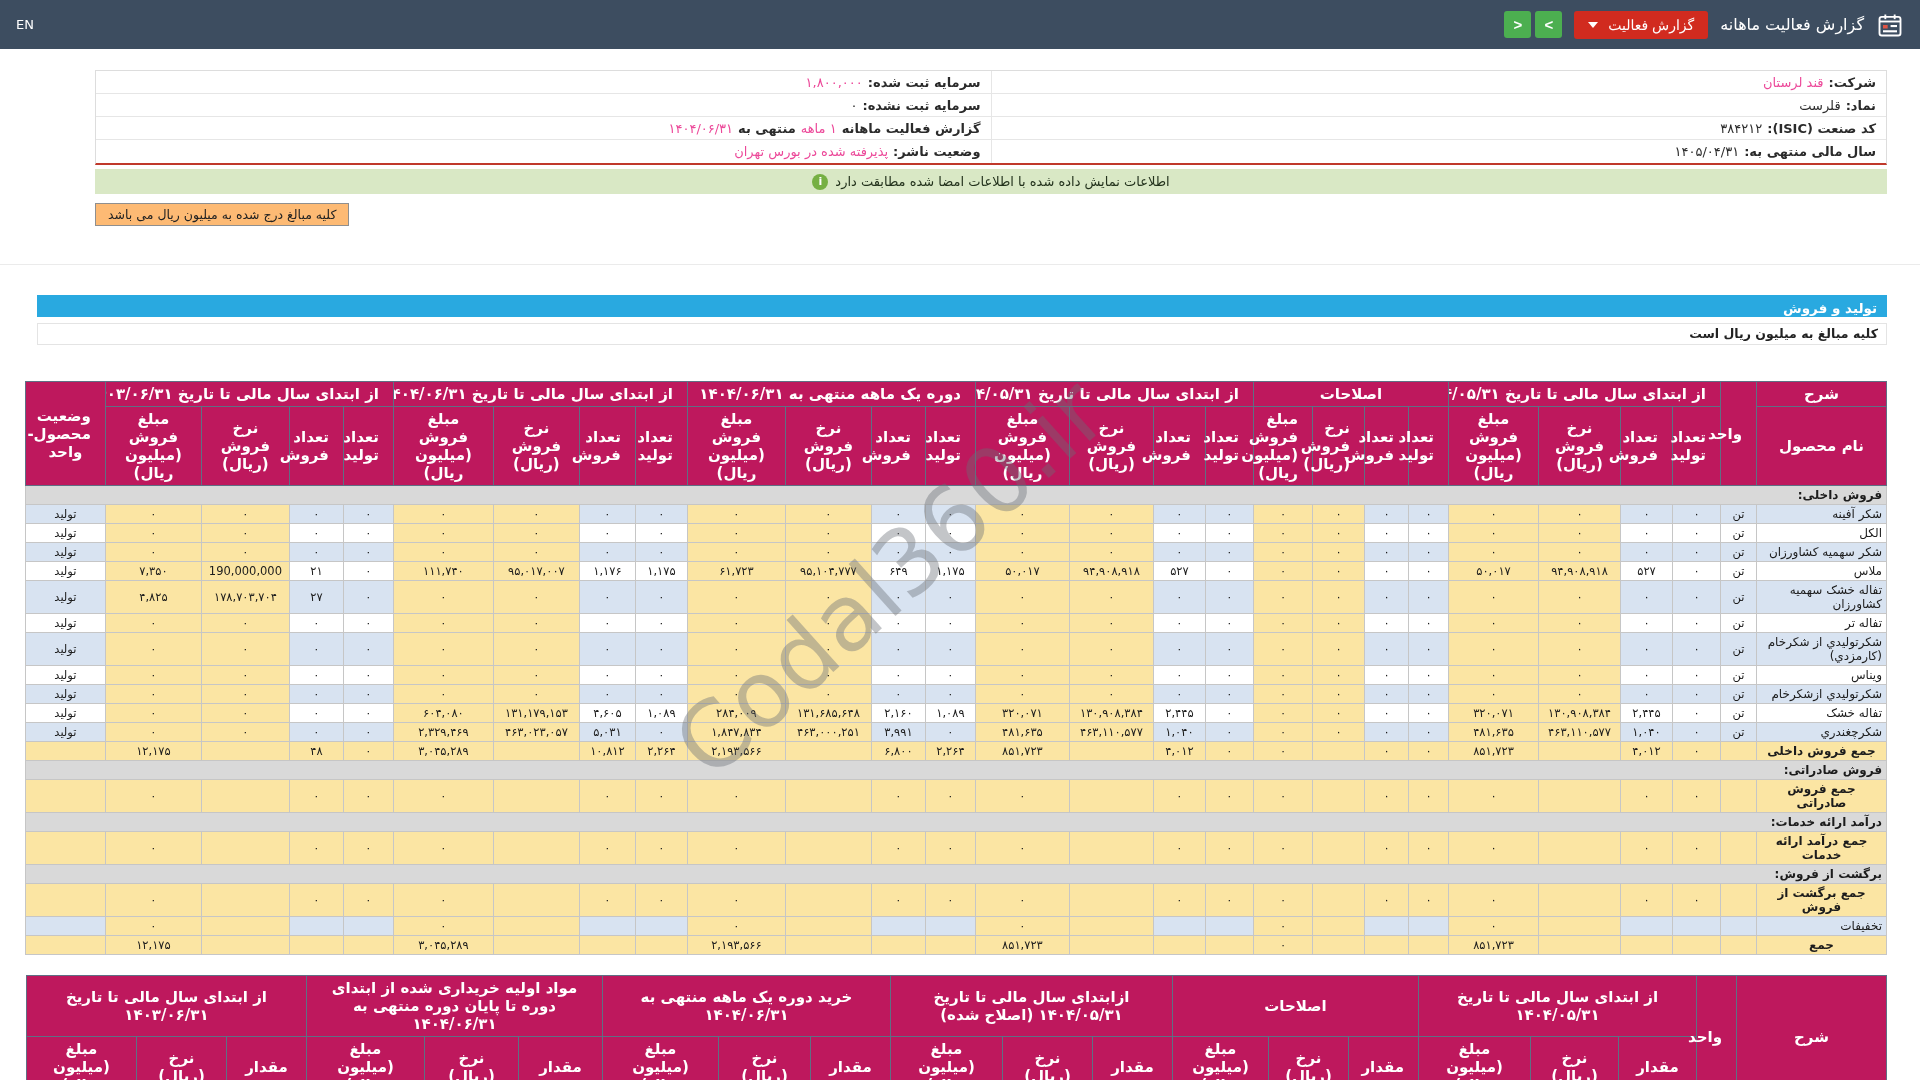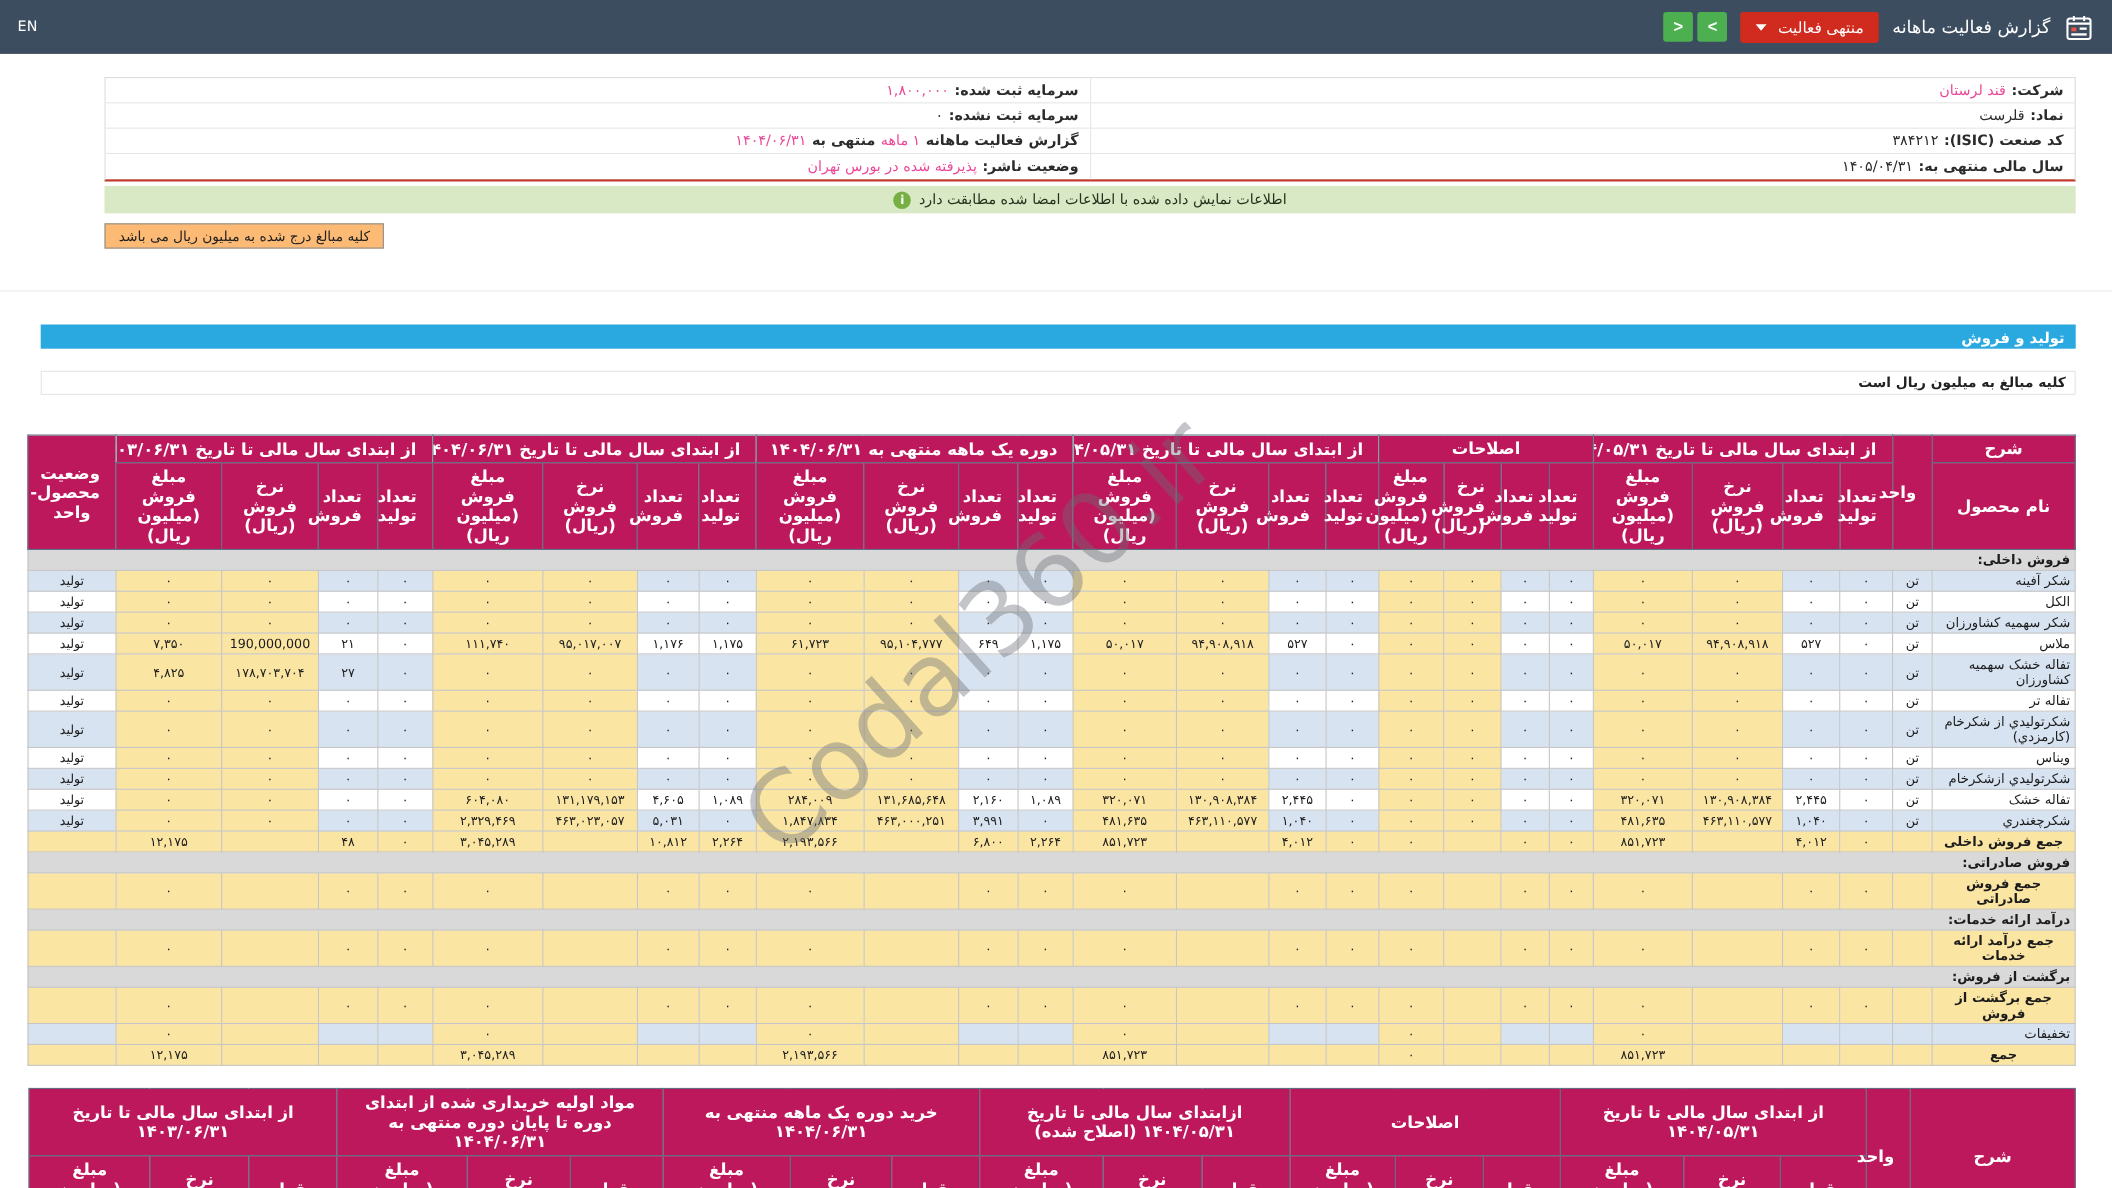--- a/index.html
+++ b/index.html
@@ -35,21 +35,21 @@
                font-weight:bold; display:flex; align-items:center; justify-content:center; flex:0 0 auto; }
   
   .unit-note { margin:9px auto 0 95px; width:fit-content; border:1px solid #8f8f8f; padding:3px 12px;
                font-size:12.5px; color:#222; background:#fdba74; }
   .divider { margin-top:38px; border-top:1px solid #ebebeb; }
   
   .main { margin:30px 33px 0 37px; }
   .main2 { margin:20px 33px 0 37px; }
   .section-bar { background:#29a9e0; color:#fff; font-weight:bold; font-size:13.5px; height:22px;
                  line-height:22px; padding:2px 10px; }
-  .amounts-note { margin-top:20px; border:1px solid #e4e4e4; height:22px; line-height:20px; font-weight:bold;
+  .amounts-note { margin-top:6px; border:1px solid #e4e4e4; height:22px; line-height:20px; font-weight:bold;
                   font-size:12.5px; padding:0 8px; color:#222; background:#fff; }
   
   .tbl { width:100%; border-collapse:collapse; table-layout:fixed; font-size:12px; }
   .tbl-prod { margin-top:36px; }
   .tbl-mat  { margin-top:3px; }
   .tbl th { background:#be185d; color:#fff; border:1px solid #5f6f84; font-size:15px; font-weight:bold;
             padding:3px 14px; vertical-align:middle; text-align:center; }
   .tbl th.grp { white-space:nowrap; overflow:hidden; }
   .tbl td { border:1px solid #c6c6c6; padding:2px 4px; height:19px; color:#1c1c1c; vertical-align:middle; }
   .tbl td.num { text-align:center; font-size:11.5px; }
@@ -76,21 +76,21 @@
       <line x1="3" y1="9" x2="21" y2="9" stroke="#fff" stroke-width="1.6"></line>
       <line x1="8" y1="3" x2="8" y2="7" stroke="#fff" stroke-width="1.6"></line>
       <line x1="16" y1="3" x2="16" y2="7" stroke="#fff" stroke-width="1.6"></line>
       <rect x="6" y="12" width="4" height="3" fill="#e05545"></rect>
       <rect x="12.5" y="12" width="5.5" height="1.8" fill="#fff"></rect>
       <rect x="6" y="16.5" width="12" height="1.8" fill="#fff"></rect>
     </svg>
   </span>
   <span class="topbar-title">گزارش فعالیت ماهانه</span>
   <button class="btn-report">
-    <span>منتهی فعالیت</span>
+    <span>گزارش فعالیت</span>
     <span class="caret-down"></span>
   </button>
   <div class="nav-btns">
     <button class="nav-btn">&gt;</button>
     <button class="nav-btn">&lt;</button>
   </div>
   <a class="en-link" href="#">EN</a>
 </div>
 
 <div class="info-wrap">

